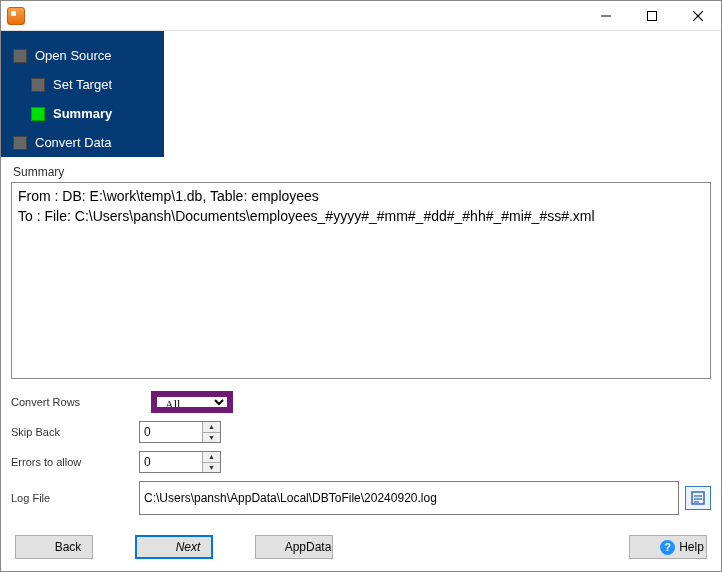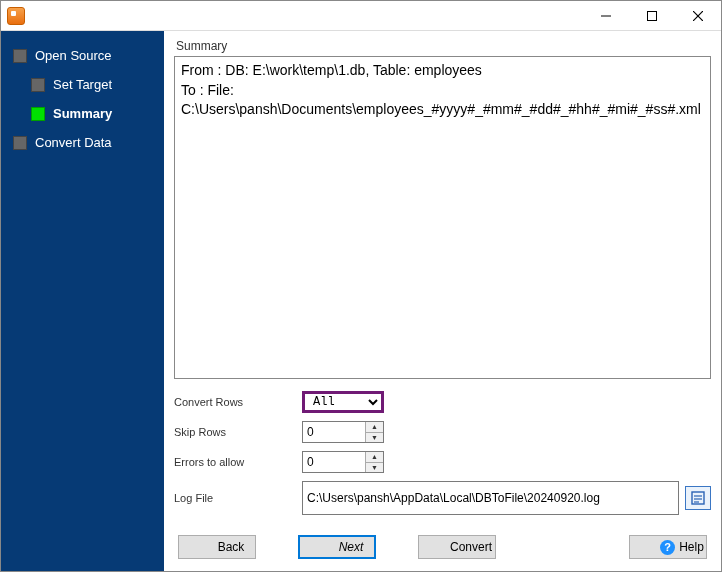--- a/index.html
+++ b/index.html
@@ -58,20 +58,21 @@
       justify-content: center;
       font-size: 14px;
       color: #000;
       cursor: default;
     }
     .tb-btn svg { pointer-events: none; }
 
     .main {
       display: flex;
       height: calc(100% - 30px);
+      flex-direction: column;
     }
     .sidebar {
       width: 163px;
       background: #063a75;
       padding: 10px 0 0 8px;
     }
     .step {
       display: flex;
       align-items: center;
       gap: 8px;
@@ -130,25 +131,26 @@
       color: #333;
     }
     .form-row-controls {
       display: flex;
       align-items: center;
       gap: 6px;
     }
     select {
       width: 82px;
       height: 22px;
-      border: 3px solid #701a75;
-      background: #fff;
-      font-family: Liberation Mono, monospace;
+      border: 6px solid #701a75;
+      background: #fff;
+      font-family: Liberation Serif, serif;
       font-size: 12px;
       padding-left: 4px;
+      margin-left: 12px;
     }
     .spinner {
       display: inline-flex;
       border: 1px solid #7a7a7a;
       height: 22px;
       width: 82px;
       background: #fff;
     }
     .spinner input {
       border: none;
@@ -296,21 +298,21 @@
 To : File: C:\Users\pansh\Documents\employees_#yyyy#_#mm#_#dd#_#hh#_#mi#_#ss#.xml</div>
 
     <div class="form-grid">
       <div class="form-label">Convert Rows</div>
       <div class="form-row-controls">
         <select>
           <option>All</option>
         </select>
       </div>
 
-      <div class="form-label">Skip Rows</div>
+      <div class="form-label">Skip Back</div>
       <div class="form-row-controls">
         <div class="spinner">
           <input type="text" value="0" style="">
           <div class="spinner-btns">
             <div class="spin-btn">▲</div>
             <div class="spin-btn">▼</div>
           </div>
         </div>
       </div>
 
@@ -335,21 +337,21 @@
             <line x1="3" y1="8" x2="11" y2="8" stroke="#2a63b5" stroke-width="1.2"></line>
             <line x1="3" y1="11" x2="8" y2="11" stroke="#2a63b5" stroke-width="1.2"></line>
           </svg>
         </div>
       </div>
     </div>
 
     <div class="button-bar">
       <button class="wiz-btn">Back</button>
       <button class="wiz-btn primary">Next</button>
-      <button class="wiz-btn">Convert</button>
+      <button class="wiz-btn">AppData</button>
       <div class="spacer"></div>
       <button class="wiz-btn help-btn">
         <span class="help-icon">?</span>
         <span>Help</span>
       </button>
     </div>
   </div>
 </div>
 
 </body></html>

